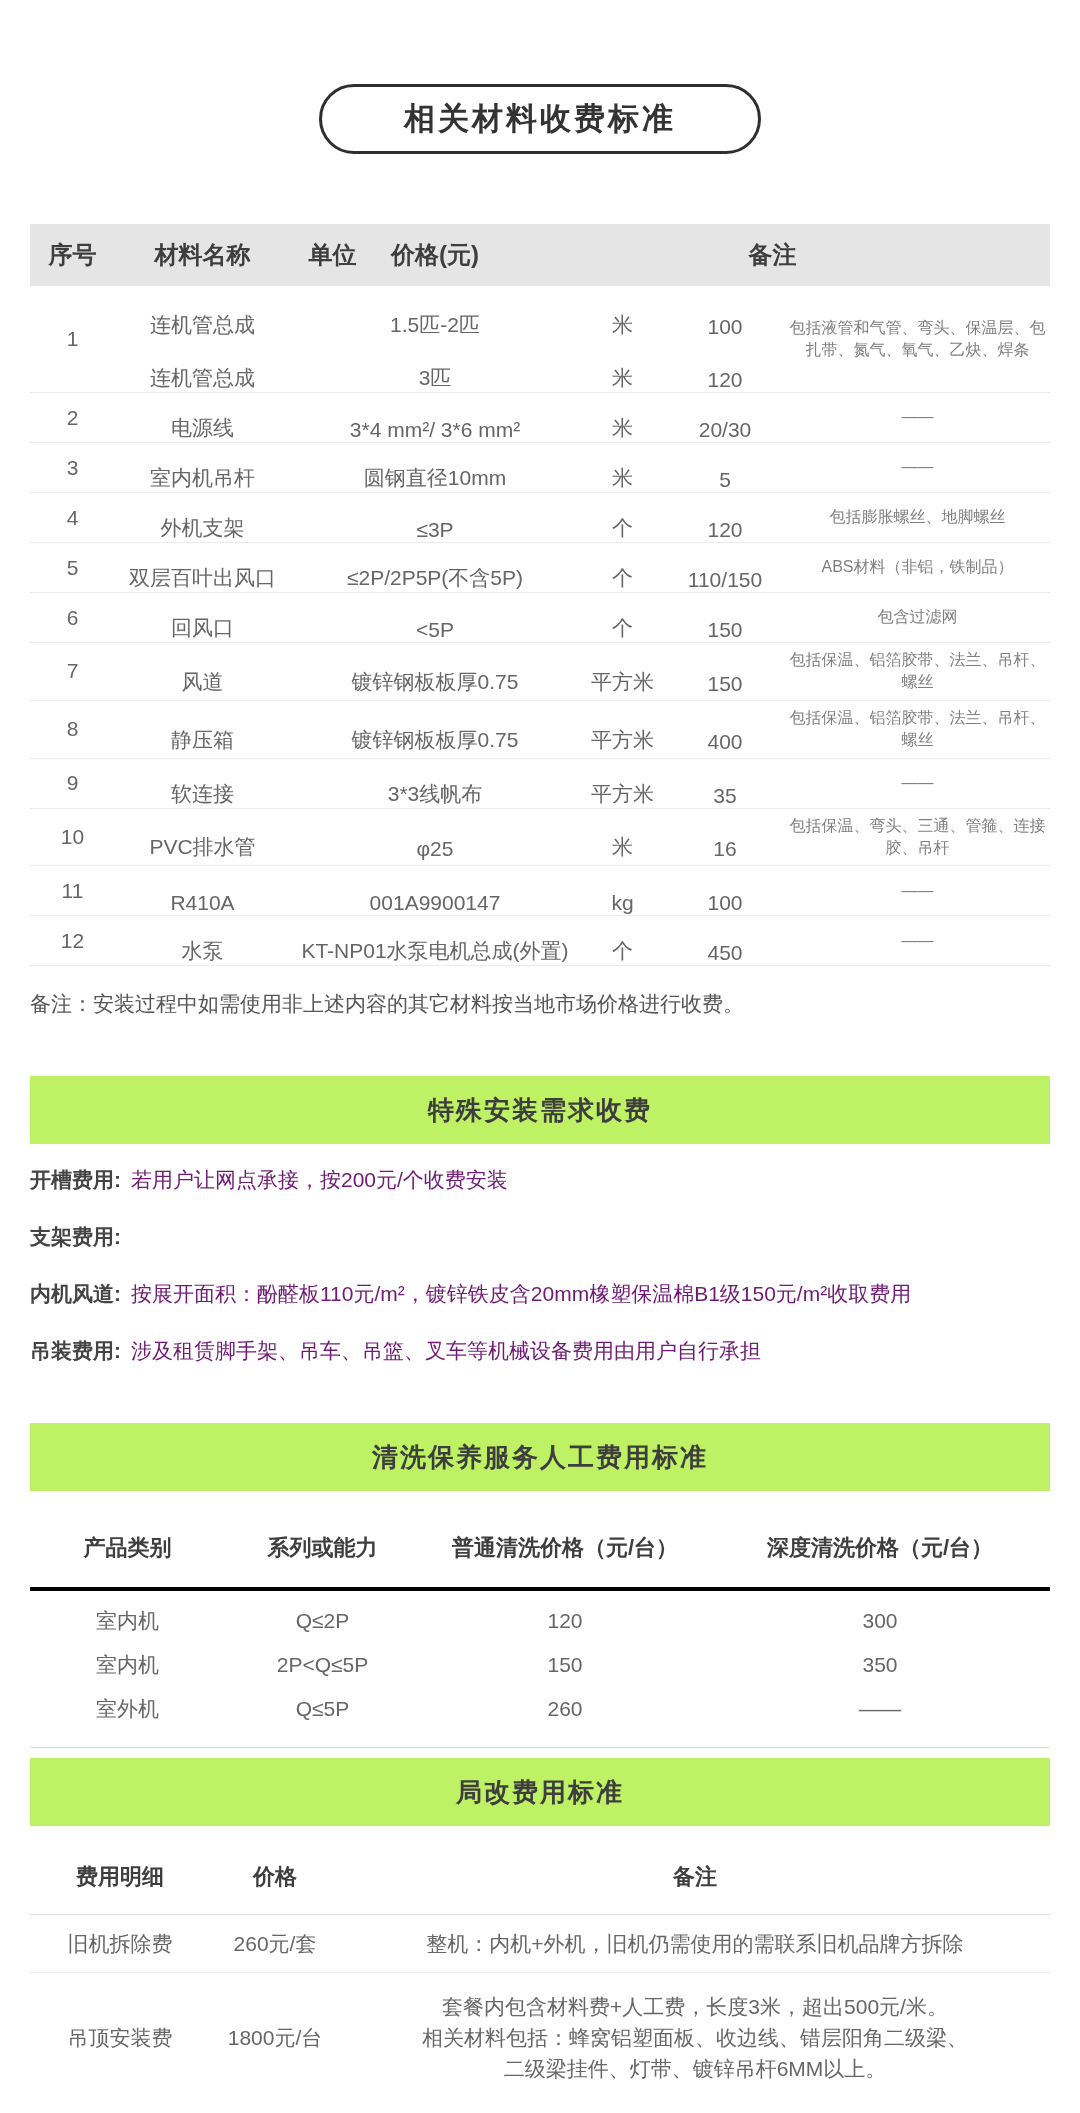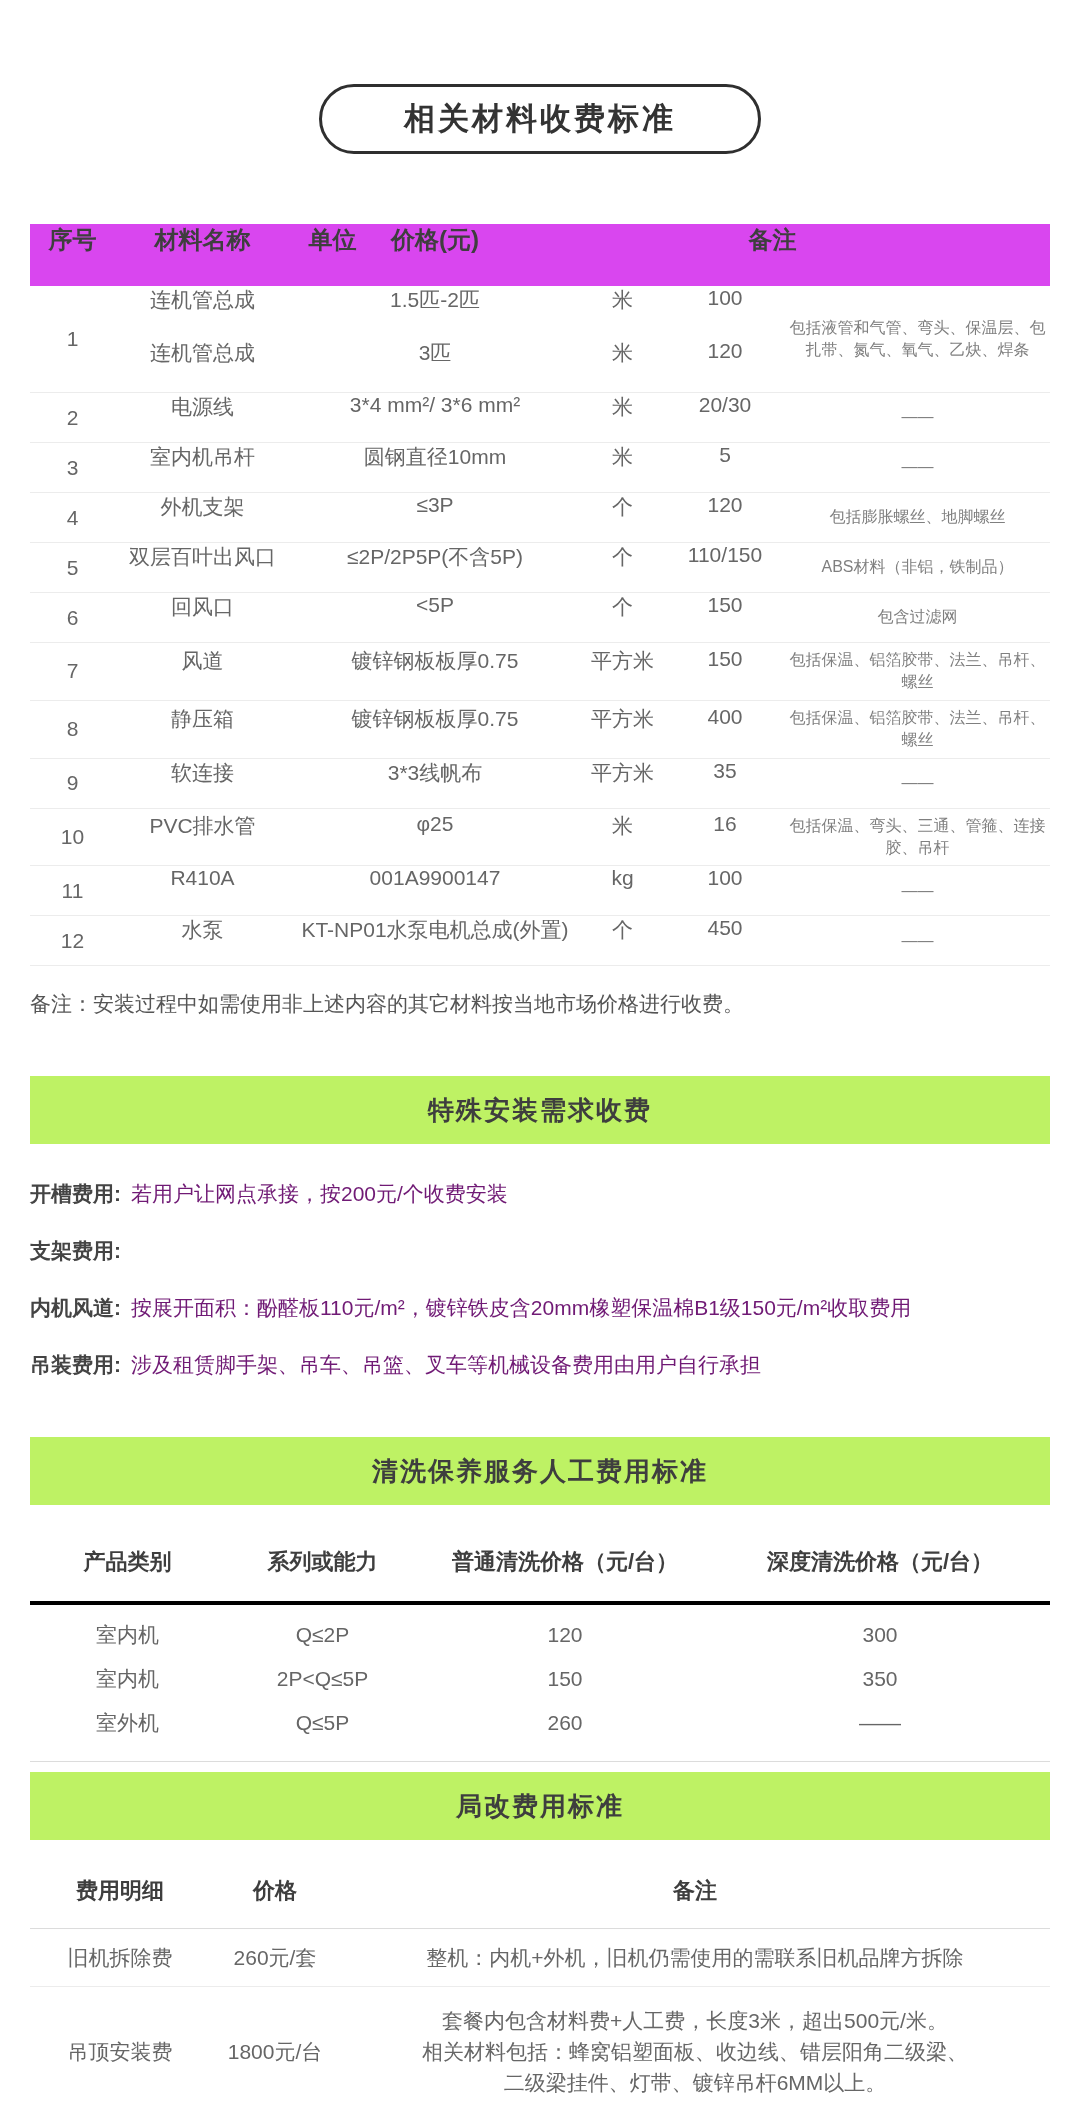--- a/index.html
+++ b/index.html
@@ -13,38 +13,38 @@
   .title-pill{
     width:436px; height:64px; margin:0 auto;
     border:3px solid #2f2f2f; border-radius:44px;
     display:flex; align-items:center; justify-content:center;
     font-size:31px; font-weight:bold; color:#333333; letter-spacing:3px;text-align:right;
   }
   .content{margin:0 30px;}
 
   
   .mat-header{
-    display:flex; align-items:flex-start;
-    background:#d946ef; height:62px; margin-top:70px;
+    display:flex; align-items:center;
+    background:#e5e5e5; height:62px; margin-top:70px;
     font-size:24px; font-weight:bold; color:#3e3e3e;
   }
   .c1{width:85px; text-align:center; flex:none;}
   .c2{width:175px; text-align:center; flex:none;}
   .c3{width:290px; text-align:center; flex:none;}
   .c4{width:85px; text-align:center; flex:none;}
   .c5{width:120px; text-align:center; flex:none;}
   .c6{flex:1; text-align:center;}
   .mat-row{
     display:flex; align-items:stretch;
     border-bottom:1px solid #ececec;
     font-size:21px; color:#666666;
   }
   .mat-row .c1{display:flex; align-items:center; justify-content:center;}
   .mat-row .mid{flex:none; width:670px; display:flex; flex-direction:column; justify-content:center;}
-  .sub{display:flex; align-items:flex-start; min-height:49px;}
+  .sub{display:flex; align-items:flex-end; min-height:49px;}
   .sub2 .sub{min-height:53px;}
   .s2{width:175px; text-align:center; flex:none;}
   .s3{width:290px; text-align:center; flex:none;}
   .s4{width:85px; text-align:center; flex:none;}
   .s5{width:120px; text-align:center; flex:none;}
   .mat-row .c6{
     width:265px; flex:none;
     display:flex; align-items:center; justify-content:center;
     font-size:16px; color:#7f7f7f; line-height:1.4;
     padding:6px 4px; box-sizing:border-box; text-align:center;
@@ -52,21 +52,21 @@
   .note{font-size:21px; color:#555555; margin-top:24px;}
 
   
   .banner{
     background:#bef264; height:68px; margin-top:58px;
     display:flex; align-items:center; justify-content:center;
     font-size:26px; font-weight:bold; color:#3e3e3e; letter-spacing:2px;
   }
 
   
-  .fees{margin-top:36px;}
+  .fees{margin-top:22px;}
   .fee{display:flex; align-items:baseline; margin-bottom:29px; font-size:21px;}
   .fee-label{font-weight:bold; color:#444444; flex:none; margin-right:10px;}
   .fee-text{color:#701a75;}
 
   
   .clean-header{
     display:flex; font-size:22px; font-weight:bold; color:#3e3e3e;
     padding:42px 0 24px 0; border-bottom:4px solid #000000;
   }
   .k1{width:195px; text-align:center; flex:none;}

